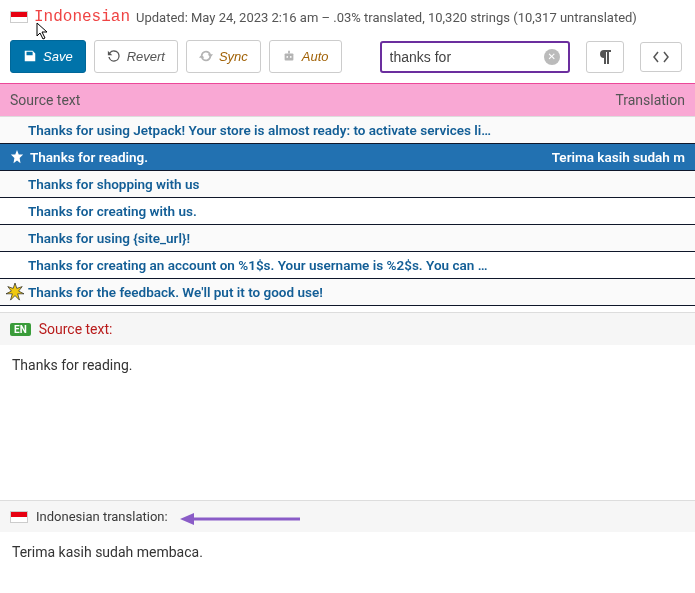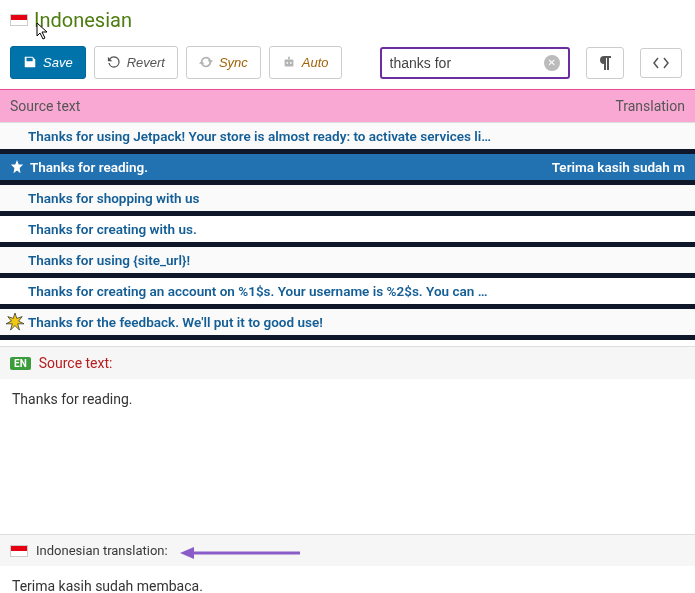--- a/index.html
+++ b/index.html
@@ -1,53 +1,54 @@
 <!DOCTYPE html>
 <html><head>
 <meta charset="utf-8">
 <style>
 * { box-sizing: border-box; margin: 0; padding: 0; }
 body { font-family: -apple-system, "Segoe UI", Roboto, Arial, sans-serif; font-size: 13px; color: #3a3a3a; background: #fff; width: 695px; }
 .header { padding: 8px 10px 4px; display: flex; align-items: center; gap: 6px; position: relative; }
 .flag-id { width: 18px; height: 12px; background: linear-gradient(to bottom, #e70011 50%, #fff 50%); border: 1px solid #ccc; display: inline-block; flex-shrink: 0; }
-.lang-name { color: #4d7c0f; font-size: 20px; font-weight: 400; }
+.lang-name { color: #ef4444; font-size: 16px; font-weight: 400; font-family: Liberation Mono, monospace; }
 .meta { color: #555; font-size: 13px; }
 .cursor { position: absolute; left: 36px; top: 22px; pointer-events: none; }
 .toolbar { display: flex; align-items: center; gap: 8px; padding: 10px; }
 .btn { border: 1px solid #ccc; background: #fff; color: #555; border-radius: 3px; padding: 8px 12px; font-size: 13px; display: inline-flex; gap: 6px; cursor: pointer; font-style: italic; }
 .btn.primary { background: #0073aa; border-color: #006799; color: #fff; }
 .btn.disabled { color: #a16207; cursor: not-allowed; }
 .search-wrap { display: inline-flex; align-items: center; border: 2px solid #6b2e9e; border-radius: 3px; padding: 6px 8px; margin-left: 30px; width: 190px; justify-content: space-between; background: #fff; }
 .search-wrap input { border: none; outline: none; font-size: 14px; color: #444; width: 140px; }
 .clear-x { width: 16px; height: 16px; border-radius: 50%; background: #bbb; color: #fff; display: inline-flex; align-items: center; justify-content: center; font-size: 10px; cursor: pointer; }
 .icon-btn { border: 1px solid #ccc; border-radius: 3px; padding: 8px 12px; background: #fff; cursor: pointer; color: #555; margin-left: 8px; }
 .icon-btn:first-of-type { margin-left: 28px; }
 .table-head { display: flex; justify-content: space-between; background: #f9a8d4; border-top: 1px solid #ec4899; border-bottom: 1px solid #ddd; padding: 8px 10px; font-size: 14px; color: #555; }
 .rows { }
-.row { display: flex; align-items: center; gap: 6px; padding: 5px 10px 5px 28px; border-bottom: 5px solid #0f172a; color: #135e96; font-weight: 600; font-size: 13.5px; cursor: pointer; position: relative; }
+.row { display: flex; align-items: center; gap: 6px; padding: 5px 10px 5px 28px; border-bottom: 1px solid #0f172a; color: #135e96; font-weight: 600; font-size: 13.5px; cursor: pointer; position: relative; }
 .row:nth-child(odd) { background: #fafafa; }
 .row.selected { background: #2271b1; color: #fff; padding-left: 10px; justify-content: space-between; }
 .row.selected .trn { color: #fff; white-space: nowrap; overflow: hidden; }
 .star { width: 14px; height: 14px; fill: #fff; flex-shrink: 0; }
 .burst { position: absolute; left: 6px; width: 18px; height: 18px; }
 .spacer1 { height: 6px; background: #fff; }
 .section-head { display: flex; align-items: center; gap: 8px; padding: 8px 10px; border-top: 1px solid #ddd; background: #f6f6f6; }
 .badge-en { background: #3a9c3a; color: #fff; font-size: 10px; font-weight: bold; padding: 1px 4px; border-radius: 2px; }
 .section-head .lbl { color: #b91c1c; font-size: 14px; }
 .src-body { padding: 12px; font-size: 14px; color: #333; min-height: 155px; background: #fff; }
 .trn-head { display: flex; align-items: center; gap: 8px; padding: 8px 10px; border-top: 1px solid #ddd; background: #f6f6f6; position: relative; }
 .trn-body { padding: 12px; font-size: 14px; color: #333; background: #fff; }
 svg { display: block; }
 </style>
 </head>
 <body>
 
 <div class="header">
   <span class="flag-id"></span>
   <span class="lang-name">Indonesian</span>
+  <span class="meta">Updated: May 24, 2023 2:16 am – .03% translated, 10,320 strings (10,317 untranslated)</span>
   <svg class="cursor" width="16" height="20" viewBox="0 0 16 20">
       <path d="M1 1 L1 14 L4 11 L7 17 L9 16 L6 10 L11 10 Z" fill="#fff" stroke="#000" stroke-width="1"></path>
     </svg>
 </div>
 
 <div class="toolbar">
   <button class="btn primary">
     <svg width="14" height="14" viewBox="0 0 16 16" fill="#fff">
         <path d="M2 2h9l3 3v9H2V2zm2 1v4h7V3H4zm1 7h6v3H5v-3z"></path>
       </svg>

